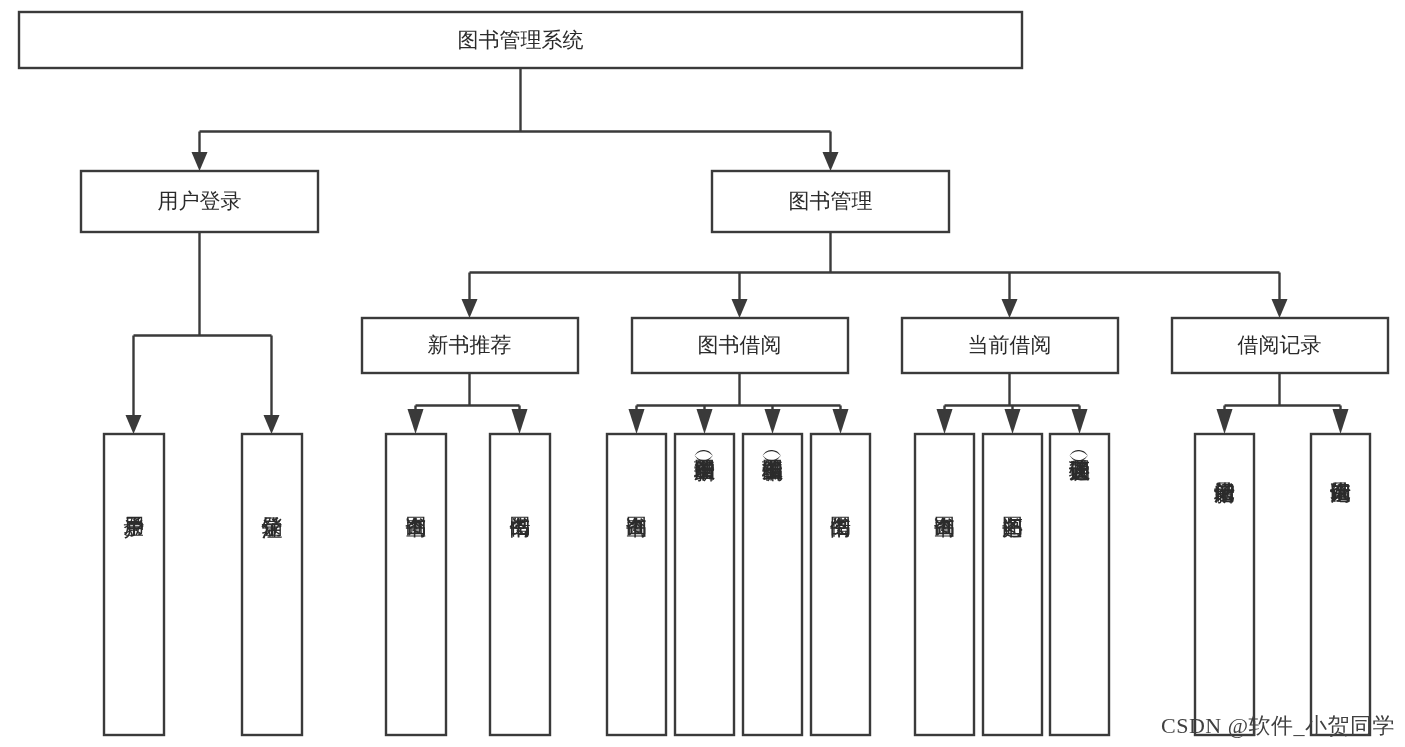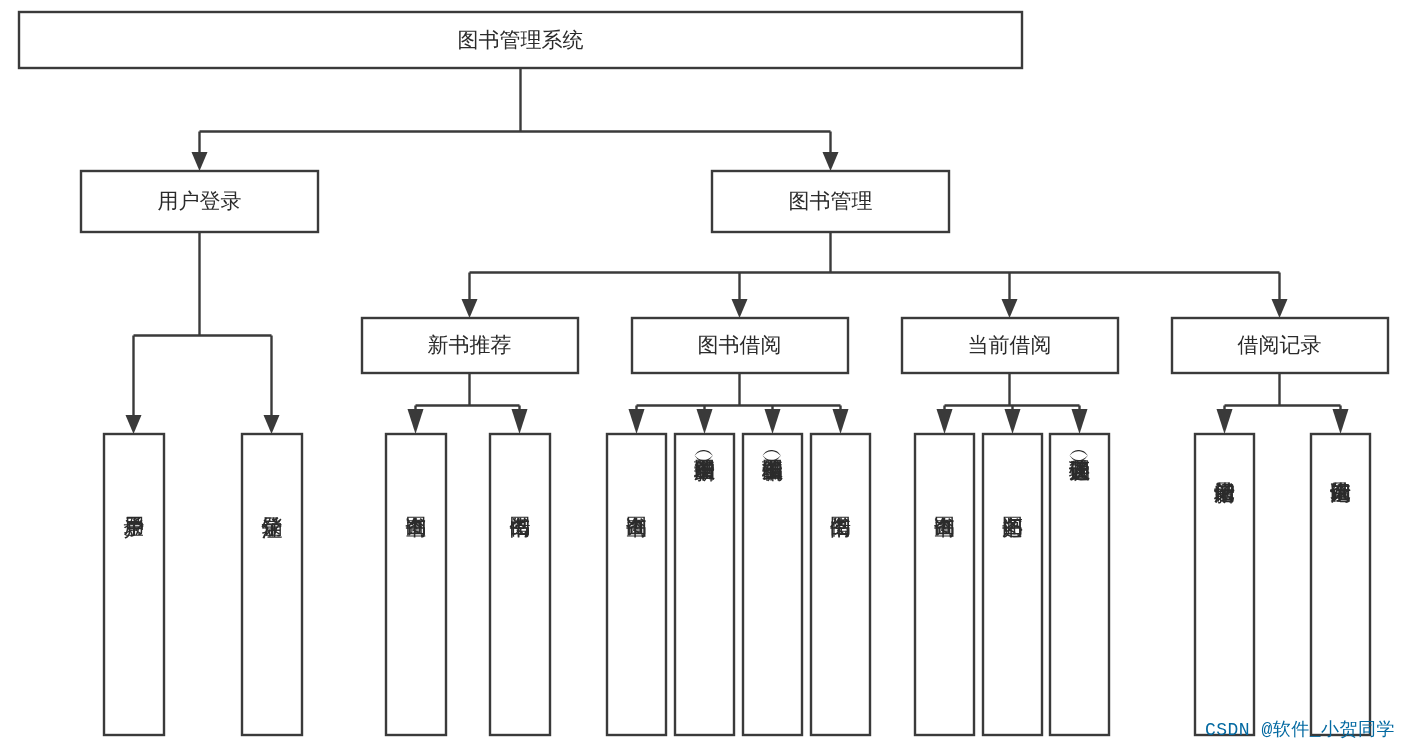--- a/index.html
+++ b/index.html
@@ -53,23 +53,23 @@
     font-size: 21px;
     fill: #2b2b2b;
     writing-mode: vertical-rl;
     text-orientation: upright;
     text-anchor: middle;
   }
   .watermark {
     position: absolute;
     right: 10px;
     bottom: 6px;
-    font-family: Liberation Mono, monospace;
-    font-size: 18px;
-    color: #0369a1;
+    font-family: Liberation Serif, serif;
+    font-size: 22px;
+    color: #404040;
     letter-spacing: 0.5px;
     white-space: nowrap;
     user-select: none;
     pointer-events: none;
   }
 </style>
 </head>
 <body>
 
 <div id="diagram-root">

